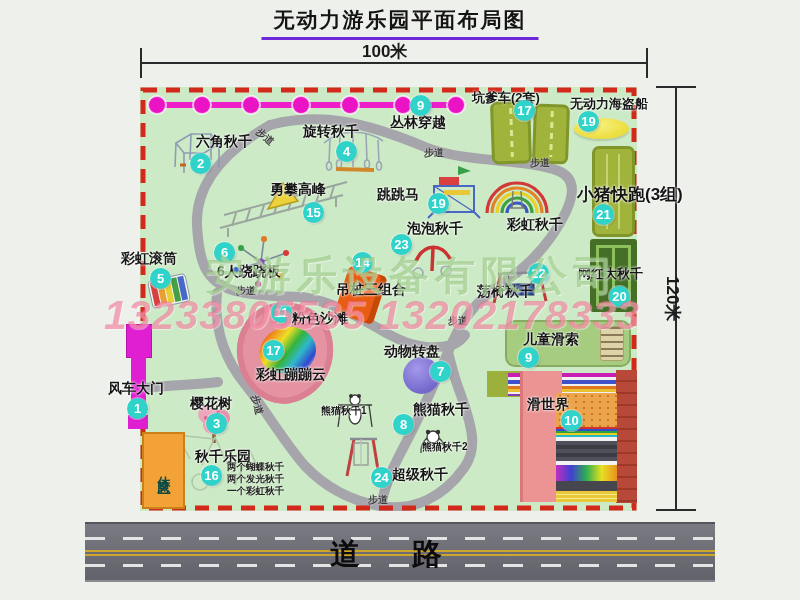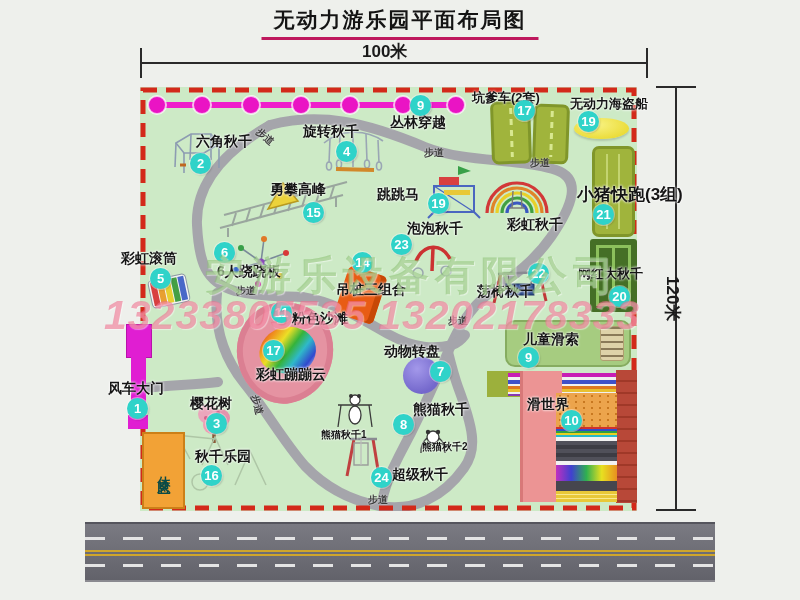--- a/index.html
+++ b/index.html
@@ -3,21 +3,21 @@
 <meta charset="utf-8">
 <style>
   html,body{margin:0;padding:0;}
   body{width:800px;height:600px;position:relative;overflow:hidden;
        background:#eef0ec;font-family:"Liberation Sans",sans-serif;}
   .stage{position:absolute;left:0;top:0;width:800px;height:600px;}
 
   
   .title{position:absolute;left:400px;top:6px;transform:translateX(-50%);
          font-size:21px;font-weight:bold;color:#141414;letter-spacing:2px;
-         border-bottom:3px solid #be185d;padding:0 12px 3px;white-space:nowrap;text-align:center;}
+         border-bottom:3px solid #6d28d9;padding:0 12px 3px;white-space:nowrap;text-align:center;}
 
   
   .dim{position:absolute;background:#2a2a2a;}
   .dim-h{left:140px;top:62px;width:508px;height:2px;}
   .dim-h-t1{left:140px;top:48px;width:2px;height:30px;}
   .dim-h-t2{left:646px;top:48px;width:2px;height:30px;}
   .dim-v{left:675px;top:87px;width:2px;height:424px;}
   .dim-v-t1{left:656px;top:86px;width:40px;height:2px;}
   .dim-v-t2{left:656px;top:509px;width:40px;height:2px;}
   .dim-label{position:absolute;font-size:17px;font-weight:bold;color:#1a1a1a;white-space:nowrap;}
@@ -40,21 +40,21 @@
 
   
   .l1{left:108px;top:380px}.l2{left:196px;top:133px}.l3{left:190px;top:395px}.l4{left:303px;top:123px}
   .l5{left:121px;top:250px}.l6{left:217px;top:263px}.l7{left:384px;top:343px}.l8{left:413px;top:401px}
   .l9{left:523px;top:331px}.l10{left:527px;top:396px}.l11{left:292px;top:310px}.l12{left:256px;top:366px}
   .l13{left:390px;top:114px}.l14{left:336px;top:281px}.l15{left:270px;top:181px}.l16{left:195px;top:448px}
   .l17{left:472px;top:89px;font-size:13px}.l18{left:377px;top:186px}.l19{left:570px;top:95px;font-size:13px}
   .l20{left:578px;top:265px;font-size:13px}.l21{left:577px;top:183px;font-size:17px}.l22{left:477px;top:283px}
   .l23{left:407px;top:220px}.l24{left:392px;top:466px}
   .lrainbow{left:507px;top:216px}
-  .lpanda1{left:321px;top:428px}.lpanda2{left:422px;top:440px}
+  .lpanda1{left:321px;top:404px}.lpanda2{left:422px;top:440px}
 
   
   .b1{left:127px;top:398px}.b2{left:190px;top:153px}.b3{left:206px;top:413px}.b4{left:336px;top:141px}
   .b5{left:150px;top:268px}.b6{left:214px;top:242px}.b7{left:430px;top:361px}.b8{left:393px;top:414px}
   .b9{left:518px;top:347px}.b10{left:561px;top:410px}.b11{left:271px;top:302px}.b12{left:263px;top:340px}
   .b13{left:410px;top:95px}.b14{left:352px;top:252px}.b15{left:303px;top:202px}.b16{left:201px;top:465px}
   .b17{left:514px;top:100px}.b18{left:428px;top:193px}.b19{left:578px;top:111px}.b20{left:609px;top:286px}
   .b21{left:593px;top:204px}.b22{left:528px;top:263px}.b23{left:391px;top:234px}.b24{left:371px;top:467px}
 
   
@@ -397,20 +397,25 @@
   <div class="lbl l19">无动力海盗船</div>
   <div class="lbl l20">网红大秋千</div>
   <div class="lbl l21">小猪快跑(3组)</div>
   <div class="lbl l22">荡椅秋千</div>
   <div class="lbl l23">泡泡秋千</div>
   <div class="lbl l24">超级秋千</div>
   <div class="lbl lrainbow">彩虹秋千</div>
   <div class="lbl tiny lpanda1">熊猫秋千1</div>
   <div class="lbl tiny lpanda2">熊猫秋千2</div>
 
+  <div class="notes">
+    <div>两个蝴蝶秋千</div>
+    <div>两个发光秋千</div>
+    <div>一个彩虹秋千</div>
+  </div>
 
   <div class="badge b1">1</div>
   <div class="badge b2">2</div>
   <div class="badge b3">3</div>
   <div class="badge b4">4</div>
   <div class="badge b5">5</div>
   <div class="badge b6">6</div>
   <div class="badge b7">7</div>
   <div class="badge b8">8</div>
   <div class="badge b9">9</div>
@@ -440,14 +445,15 @@
 
   <div class="wm-co">安游乐设备有限公司</div>
   <div class="wm-ph">13233805535 13202178333</div>
 
   <div class="road">
     <div class="dash d1"></div>
     <div class="dash d2"></div>
     <div class="yellow y1"></div>
     <div class="yellow y2"></div>
   </div>
+  <div class="road-text">道路</div>
 
 </div>
 
 </body></html>

